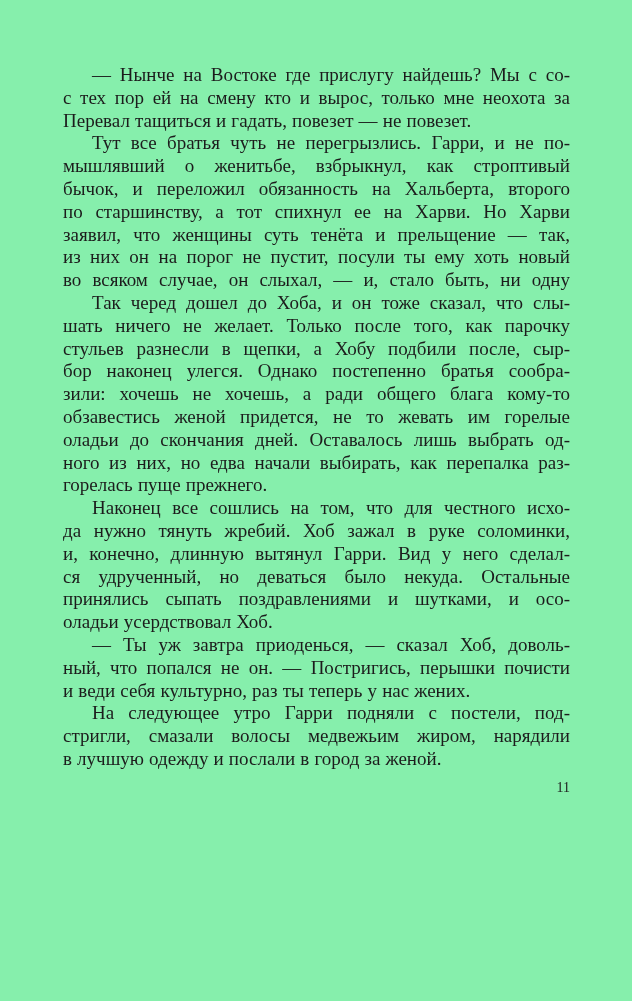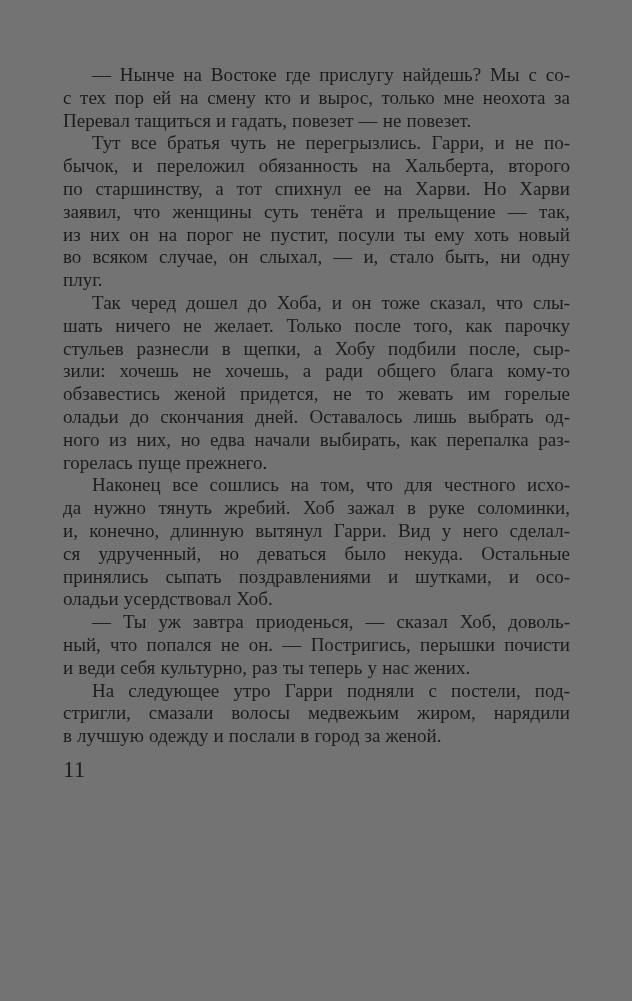--- a/index.html
+++ b/index.html
@@ -6,21 +6,21 @@
     margin: 0;
     padding: 0;
     background: #e9e9e7;
     font-family: "Liberation Serif", serif;
   }
   .book-page {
     position: relative;
     width: 632px;
     height: 1001px;
     margin: 0 auto;
-    background: #737373;
+    background: #86efac;
     box-sizing: border-box;
     padding: 64px 62px 0 63px;
     color: #1c1c1c;
     overflow: hidden;
   }
   .text-block {
     width: 507px;
   }
   .paragraph {
     margin: 0;
@@ -35,49 +35,50 @@
     text-align-last: justify;
     word-spacing: 0.02em;
   }
   .line.first {
     padding-left: 29px;
   }
   .line.last {
     text-align-last: left;
   }
   .page-number {
-    text-align: left;
-    font-size: 23px;
+    text-align: right;
+    font-size: 14px;
     margin-top: 9px;
     color: #1c1c1c;
   }
 </style>
 </head>
 <body>
 
 <div class="book-page">
   <div class="text-block">
       <div class="paragraph">
         <div class="line first">— Нынче на Востоке где прислугу найдешь? Мы с со-</div>
         <div class="line">с тех пор ей на смену кто и вырос, только мне неохота за</div>
         <div class="line last">Перевал тащиться и гадать, повезет — не повезет.</div>
       </div>
       <div class="paragraph">
         <div class="line first">Тут все братья чуть не перегрызлись. Гарри, и не по-</div>
+        <div class="line">мышлявший о женитьбе, взбрыкнул, как строптивый</div>
         <div class="line">бычок, и переложил обязанность на Хальберта, второго</div>
         <div class="line">по старшинству, а тот спихнул ее на Харви. Но Харви</div>
         <div class="line">заявил, что женщины суть тенёта и прельщение — так,</div>
         <div class="line">из них он на порог не пустит, посули ты ему хоть новый</div>
         <div class="line">во всяком случае, он слыхал, — и, стало быть, ни одну</div>
-        <div class="line last">плуг.</div>
       </div>
       <div class="paragraph">
         <div class="line first">Так черед дошел до Хоба, и он тоже сказал, что слы-</div>
         <div class="line">шать ничего не желает. Только после того, как парочку</div>
         <div class="line">стульев разнесли в щепки, а Хобу подбили после, сыр-</div>
+        <div class="line">бор наконец улегся. Однако постепенно братья сообра-</div>
         <div class="line">зили: хочешь не хочешь, а ради общего блага кому-то</div>
         <div class="line">обзавестись женой придется, не то жевать им горелые</div>
         <div class="line">оладьи до скончания дней. Оставалось лишь выбрать од-</div>
         <div class="line">ного из них, но едва начали выбирать, как перепалка раз-</div>
         <div class="line last">горелась пуще прежнего.</div>
       </div>
       <div class="paragraph">
         <div class="line first">Наконец все сошлись на том, что для честного исхо-</div>
         <div class="line">да нужно тянуть жребий. Хоб зажал в руке соломинки,</div>
         <div class="line">и, конечно, длинную вытянул Гарри. Вид у него сделал-</div>

